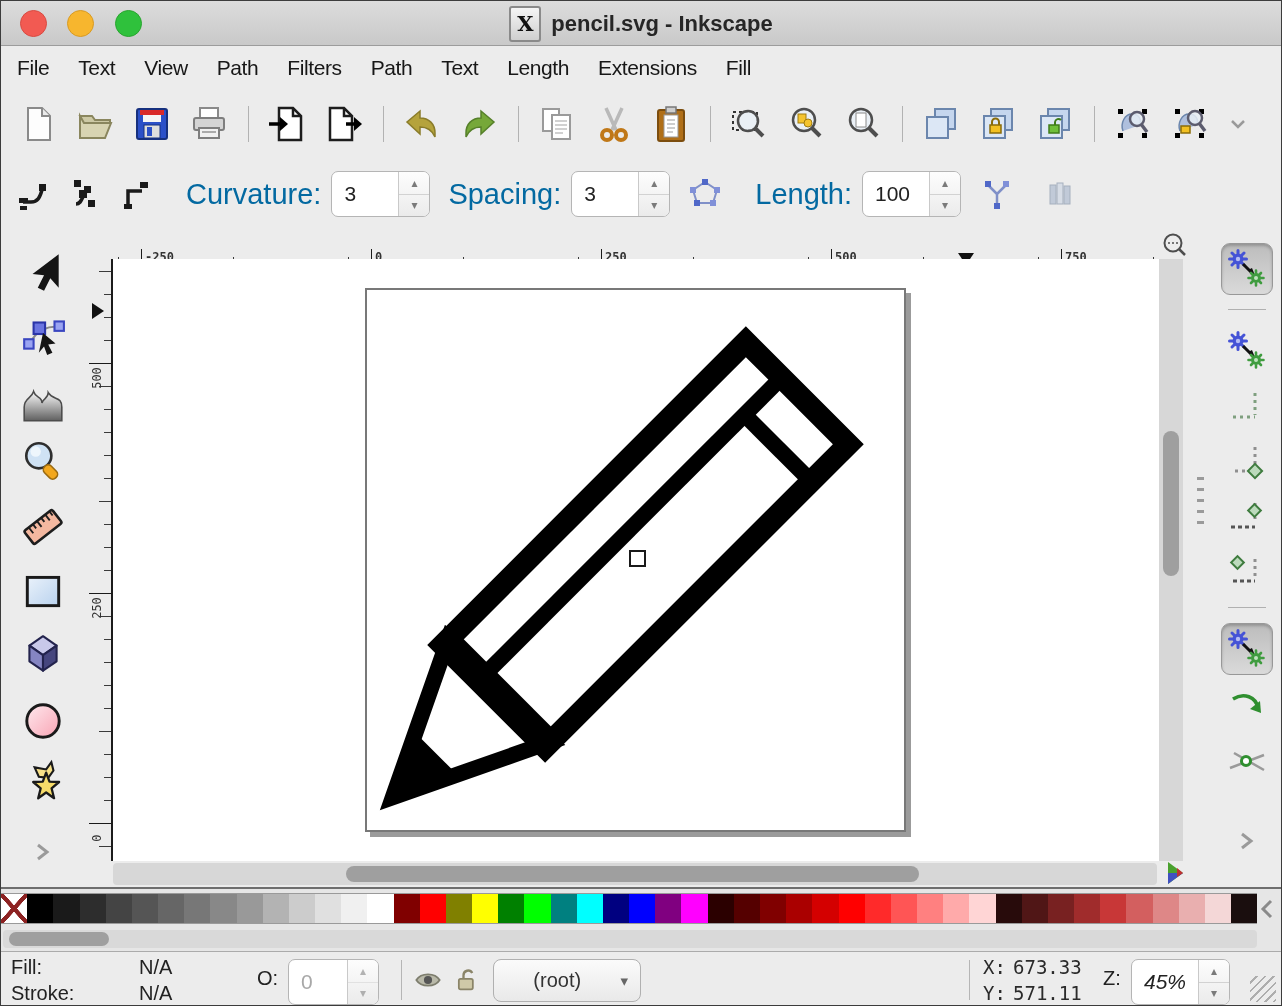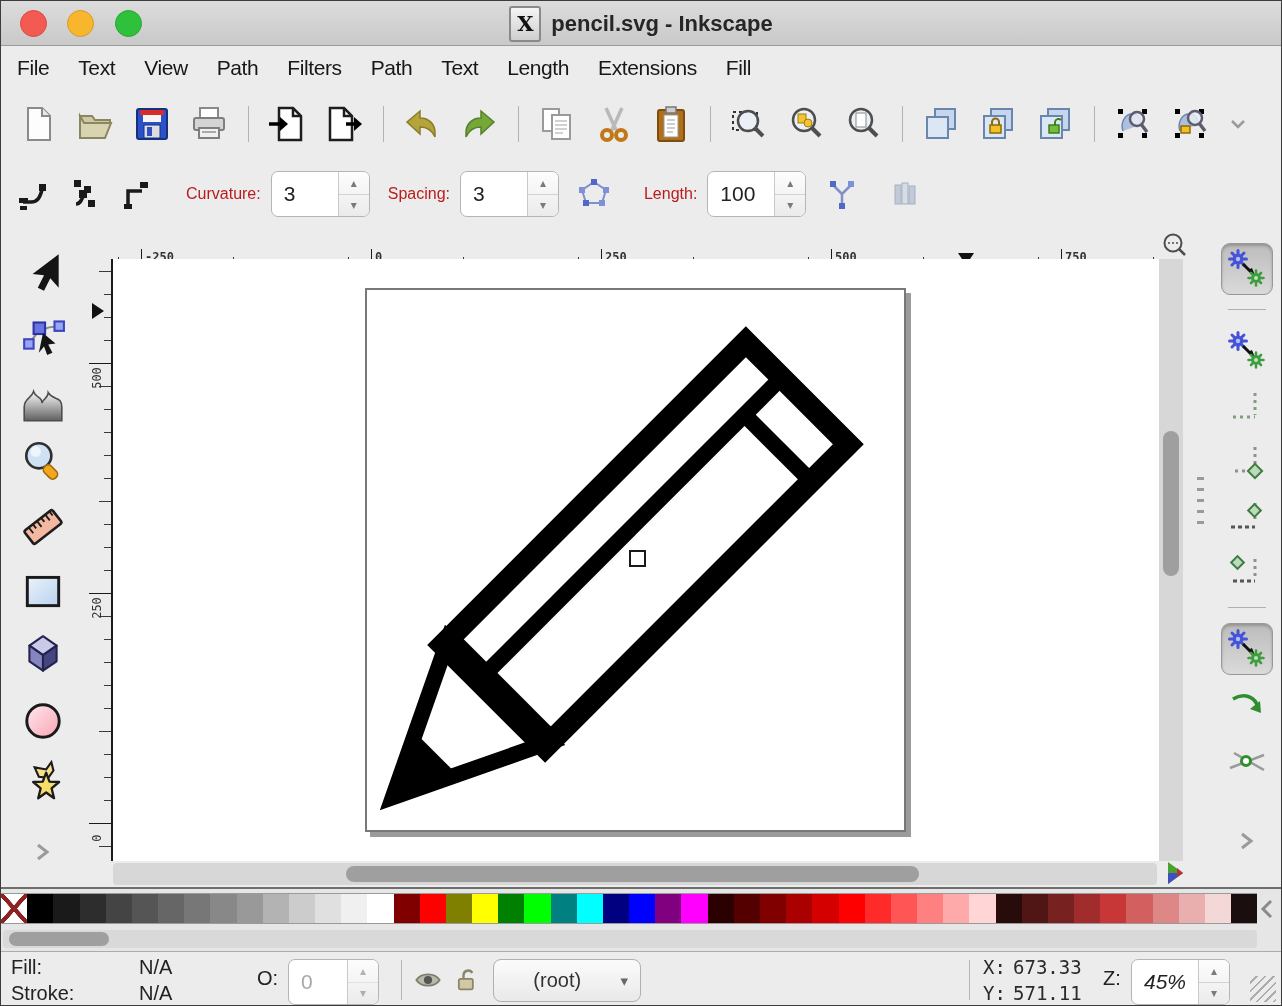--- a/index.html
+++ b/index.html
@@ -21,21 +21,21 @@
   
   .menubar{position:absolute;top:45px;left:0;width:100%;height:43px;display:flex;align-items:center;
            padding-left:16px;box-sizing:border-box;font-size:21px;color:#171717;letter-spacing:-0.4px;}
   .menu-item{margin-right:29px;white-space:nowrap;text-align:center;}
   
   .toolbar{position:absolute;left:0;width:100%;height:70px;display:flex;align-items:center;
            padding-left:14px;box-sizing:border-box;}
   .tb1{top:88px;} .tb2{top:158px;}
   .tbtn{width:46px;height:48px;display:flex;align-items:center;justify-content:center;margin-right:11px;flex:0 0 auto;}
   .sep-v{width:1px;height:36px;background:#b2b2b2;margin:0 15px 0 5px;flex:0 0 auto;}
-  .optlabel{font-size:16px;color:#b91c1c;margin:0 10px 0 18px;white-space:nowrap;}
+  .optlabel{font-size:29px;color:#0369a1;margin:0 10px 0 18px;white-space:nowrap;}
   .spin{display:flex;height:44px;border:1px solid #b5b5b5;border-radius:7px;background:#fff;overflow:hidden;flex:0 0 auto;}
   .spin .val{width:54px;display:flex;align-items:center;padding-left:12px;font-size:21px;color:#222;}
   .spin .btns{width:30px;border-left:1px solid #c9c9c9;display:flex;flex-direction:column;
               background:linear-gradient(#fdfdfd,#ebebeb);}
   .spin .btns div{flex:1;display:flex;align-items:center;justify-content:center;font-size:12px;color:#7a7a7a;}
   .spin .btns .up{border-bottom:1px solid #d2d2d2;}
   .dim{opacity:.55;}
   
   .workarea{position:absolute;top:228px;left:0;width:1282px;height:658px;}
   .toolbox{position:absolute;left:0;top:0;width:88px;height:658px;}

